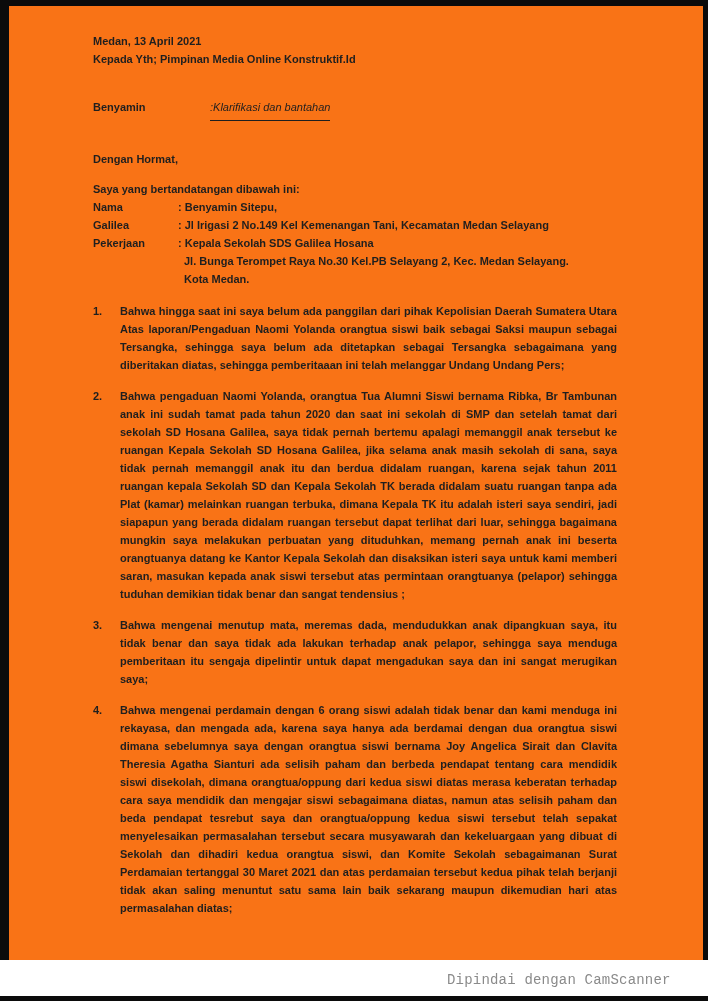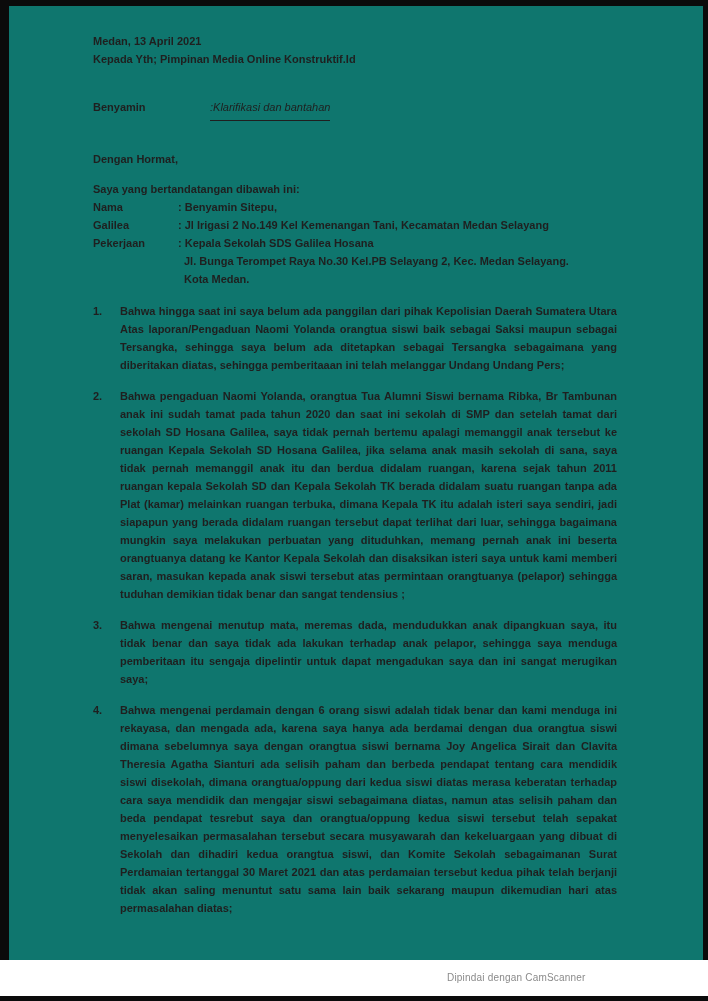--- a/index.html
+++ b/index.html
@@ -6,21 +6,21 @@
   body{
     width:708px;height:1001px;
     background:#0b0b0b;
     position:relative;
     overflow:hidden;
     font-family:"Liberation Sans","DejaVu Sans",sans-serif;
   }
   .scan-page{
     position:absolute;
     left:9px;top:6px;right:5px;bottom:5px;
-    background:#0f766e;
+    background:#f97316;
   }
   .letter{
     position:absolute;
     left:84px;top:26px;
     width:524px;
     color:#1f1f1f;
     font-size:11px;
     font-weight:600;
     line-height:18px;
   }
@@ -58,24 +58,25 @@
   }
   .footer-strip{
     position:absolute;
     left:0;right:0;bottom:5px;
     height:36px;
     background:#ffffff;
   }
   .watermark{
     position:absolute;
     left:447px;top:12px;
-    font-size:10px;
+    font-size:14px;
     font-weight:400;
     color:#8a8a8a;
     letter-spacing:0.2px;
+    font-family:Liberation Mono, monospace;
   }
 </style>
 </head>
 <body>
 
 <div class="scan-page">
   <div class="letter">
 
     <div class="hdr-line">Medan, 13 April 2021</div>
     <div class="hdr-line">Kepada Yth; Pimpinan Media Online Konstruktif.Id</div>

